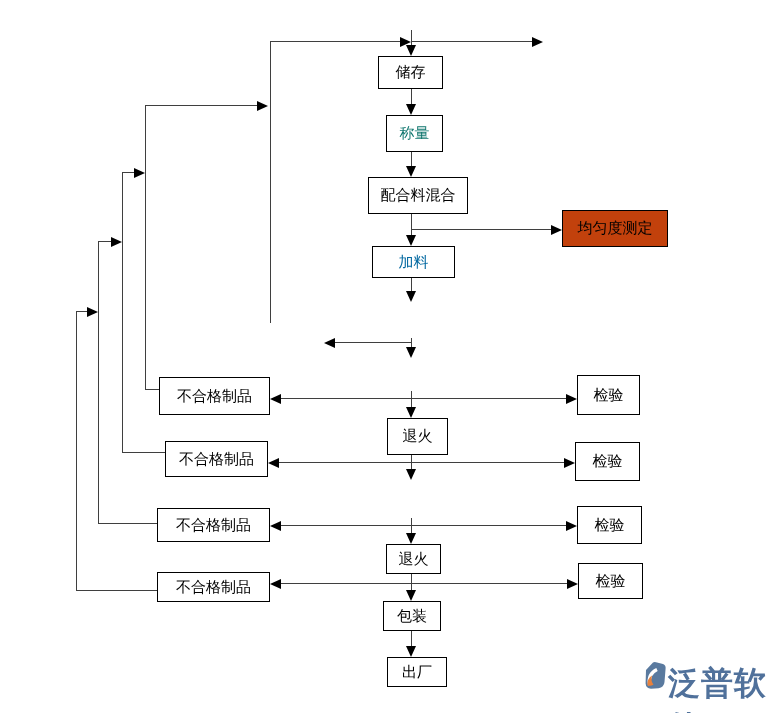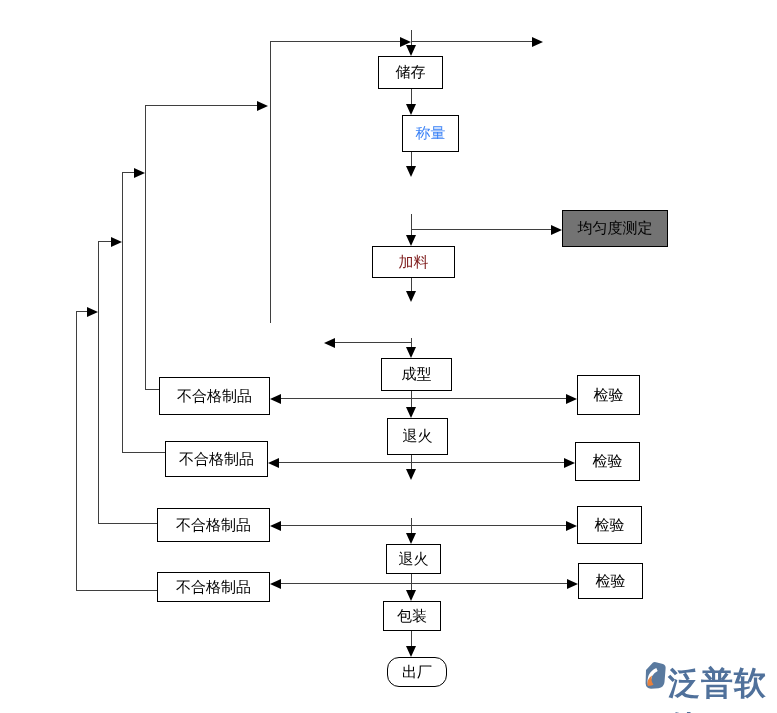--- a/index.html
+++ b/index.html
@@ -51,36 +51,36 @@
           <path d="M6.5,24 Q4.5,13 14,8.5" stroke="#ffffff" stroke-width="3.2" fill="none"></path>
           <path d="M4.5,24.5 Q4,17.5 9,14.5 Q7.5,20 10.5,23.5 Q8,25.5 4.5,24.5 Z" fill="#e8813c"></path>
         </svg>
       </span>
       <span class="logo-brand" style="color: rgb(80, 113, 155);">泛普软件</span>
     </div>
     <div class="logo-url" style="color: rgb(204, 65, 37);">www.fanpusoft.com</div>
   </div>
 
     <div class="node" style="left: 378px; top: 56px; width: 65px; height: 33px; border-color: rgb(0, 0, 0); background: rgb(255, 255, 255); color: rgb(0, 0, 0);">储存</div>
-    <div class="node" style="left: 386px; top: 115px; width: 57px; height: 37px; border-color: rgb(0, 0, 0); background: rgb(255, 255, 255); color: #3b82f6; margin-left: 16px;">称量</div>
-    <div class="node" style="left: 562px; top: 210px; width: 106px; height: 37px; border-color: rgb(0, 0, 0); background: #737373; color: rgb(0, 0, 0); font-family: Liberation Serif, serif;">均匀度测定</div>
-    <div class="node" style="left: 372px; top: 246px; width: 83px; height: 32px; border-color: rgb(0, 0, 0); background: rgb(255, 255, 255); color: #7f1d1d;">加料</div>
-    <div class="node" style="left: 381px; top: 358px; width: 71px; height: 33px; border-color: rgb(0, 0, 0); background: rgb(255, 255, 255); color: rgb(0, 0, 0);">成型</div>
+    <div class="node" style="left: 386px; top: 115px; width: 57px; height: 37px; border-color: rgb(0, 0, 0); background: rgb(255, 255, 255); color: #0f766e;">称量</div>
+    <div class="node" style="left: 368px; top: 177px; width: 100px; height: 37px; border-color: rgb(0, 0, 0); background: rgb(255, 255, 255); color: rgb(0, 0, 0);">配合料混合</div>
+    <div class="node" style="left: 562px; top: 210px; width: 106px; height: 37px; border-color: rgb(0, 0, 0); background: #c2410c; color: rgb(0, 0, 0); font-family: Liberation Serif, serif;">均匀度测定</div>
+    <div class="node" style="left: 372px; top: 246px; width: 83px; height: 32px; border-color: rgb(0, 0, 0); background: rgb(255, 255, 255); color: #0369a1;">加料</div>
     <div class="node" style="left: 159px; top: 377px; width: 111px; height: 38px; border-color: rgb(0, 0, 0); background: rgb(255, 255, 255); color: rgb(0, 0, 0);">不合格制品</div>
     <div class="node" style="left: 577px; top: 375px; width: 63px; height: 40px; border-color: rgb(0, 0, 0); background: rgb(255, 255, 255); color: rgb(0, 0, 0);">检验</div>
     <div class="node" style="left: 387px; top: 418px; width: 61px; height: 37px; border-color: rgb(0, 0, 0); background: rgb(255, 255, 255); color: rgb(0, 0, 0);">退火</div>
     <div class="node" style="left: 165px; top: 441px; width: 103px; height: 36px; border-color: rgb(0, 0, 0); background: rgb(255, 255, 255); color: rgb(0, 0, 0);">不合格制品</div>
     <div class="node" style="left: 575px; top: 442px; width: 65px; height: 39px; border-color: rgb(0, 0, 0); background: rgb(255, 255, 255); color: rgb(0, 0, 0);">检验</div>
     <div class="node" style="left: 157px; top: 508px; width: 113px; height: 34px; border-color: rgb(0, 0, 0); background: rgb(255, 255, 255); color: rgb(0, 0, 0);">不合格制品</div>
     <div class="node" style="left: 577px; top: 506px; width: 65px; height: 38px; border-color: rgb(0, 0, 0); background: rgb(255, 255, 255); color: rgb(0, 0, 0);">检验</div>
     <div class="node" style="left: 386px; top: 544px; width: 55px; height: 30px; border-color: rgb(0, 0, 0); background: rgb(255, 255, 255); color: rgb(0, 0, 0);">退火</div>
     <div class="node" style="left: 157px; top: 572px; width: 113px; height: 30px; border-color: rgb(0, 0, 0); background: rgb(255, 255, 255); color: rgb(0, 0, 0);">不合格制品</div>
     <div class="node" style="left: 578px; top: 563px; width: 65px; height: 36px; border-color: rgb(0, 0, 0); background: rgb(255, 255, 255); color: rgb(0, 0, 0);">检验</div>
     <div class="node" style="left: 383px; top: 601px; width: 58px; height: 30px; border-color: rgb(0, 0, 0); background: rgb(255, 255, 255); color: rgb(0, 0, 0);">包装</div>
-    <div class="node" style="left: 387px; top: 657px; width: 60px; height: 30px; border-color: rgb(0, 0, 0); background: rgb(255, 255, 255); color: rgb(0, 0, 0); border-radius: 12px;">出厂</div>
+    <div class="node" style="left: 387px; top: 657px; width: 60px; height: 30px; border-color: rgb(0, 0, 0); background: rgb(255, 255, 255); color: rgb(0, 0, 0);">出厂</div>
     <div class="line" style="background: rgb(63, 63, 63); left: 411px; top: 30px; width: 1px; height: 16px;"></div>
     <div class="line" style="background: rgb(63, 63, 63); left: 411px; top: 89px; width: 1px; height: 16px;"></div>
     <div class="line" style="background: rgb(63, 63, 63); left: 411px; top: 152px; width: 1px; height: 15px;"></div>
     <div class="line" style="background: rgb(63, 63, 63); left: 411px; top: 214px; width: 1px; height: 22px;"></div>
     <div class="line" style="background: rgb(63, 63, 63); left: 411px; top: 278px; width: 1px; height: 14px;"></div>
     <div class="line" style="background: rgb(63, 63, 63); left: 411px; top: 338px; width: 1px; height: 10px;"></div>
     <div class="line" style="background: rgb(63, 63, 63); left: 411px; top: 391px; width: 1px; height: 17px;"></div>
     <div class="line" style="background: rgb(63, 63, 63); left: 411px; top: 455px; width: 1px; height: 15px;"></div>
     <div class="line" style="background: rgb(63, 63, 63); left: 411px; top: 518px; width: 1px; height: 16px;"></div>
     <div class="line" style="background: rgb(63, 63, 63); left: 411px; top: 574px; width: 1px; height: 17px;"></div>

